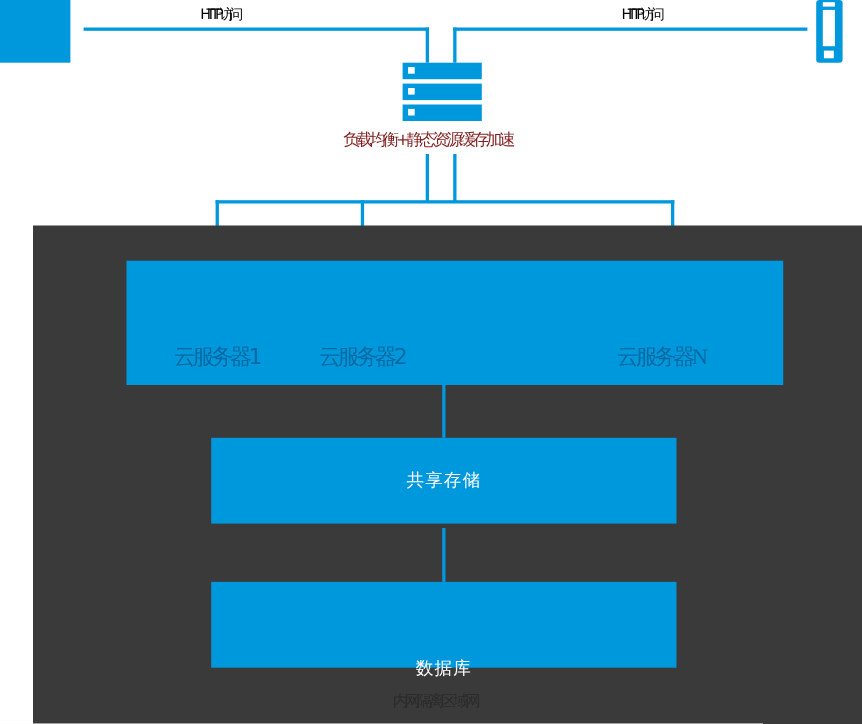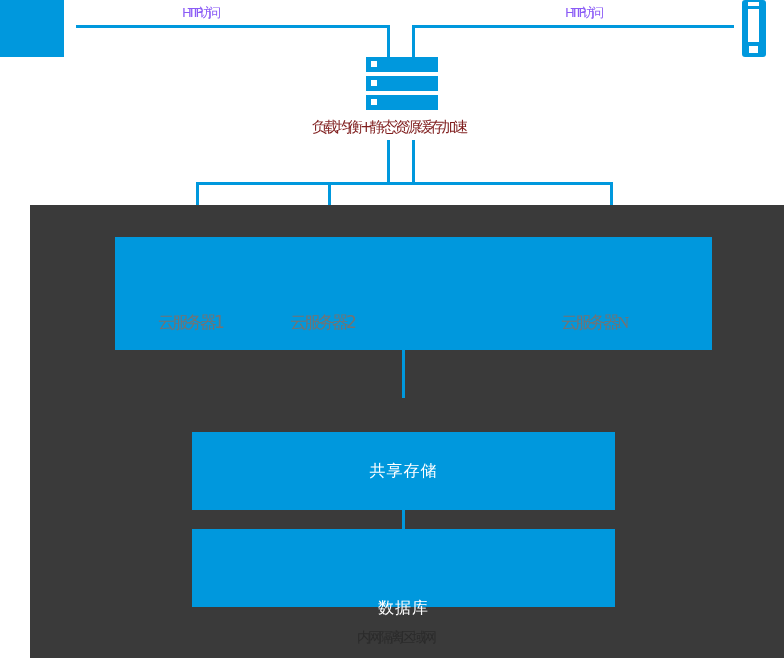--- a/index.html
+++ b/index.html
@@ -47,21 +47,21 @@
   #phone-icon .home {
     position: absolute;
     left: 7px; top: 46px; width: 9px; height: 7px;
     background: #ffffff;
   }
 
   
   .edge-label {
     position: absolute;
     font-size: 13px;
-    color: #8b5cf6;
+    color: #000000;
     white-space: nowrap;
     letter-spacing: -3px;
   }
   .squish {
     letter-spacing: -4px;
   }
   .mid-label {
     position: absolute;
     font-size: 15px;
     color: #7f1d1d;
@@ -103,40 +103,40 @@
     position: absolute;
     left: 30px; top: 205px; width: 754px; height: 453px;
     background: #3a3a3a;
   }
 
   
   #servers-box {
     left: 115px; top: 237px; width: 597px; height: 113px;
   }
   #storage-box {
-    left: 192px; top: 398px; width: 423px; height: 78px; margin-top: 34px;
+    left: 192px; top: 398px; width: 423px; height: 78px;
   }
   #db-box {
     left: 192px; top: 529px; width: 423px; height: 78px;
   }
 
   .box-text-white {
     position: absolute;
     left: 0; right: 0;
     text-align: center;
     color: #ffffff;
     font-size: 16px;
     letter-spacing: 1px;
   }
 
   .srv-label {
     position: absolute;
     top: 74px;
-    font-size: 17px;
-    color: #737373;
+    font-size: 20px;
+    color: #0369a1;
     white-space: nowrap;
     letter-spacing: -3px;
   }
 </style>
 </head>
 <body>
 
 <div id="canvas">
 
   <div id="pc-icon" class="blk"></div>

